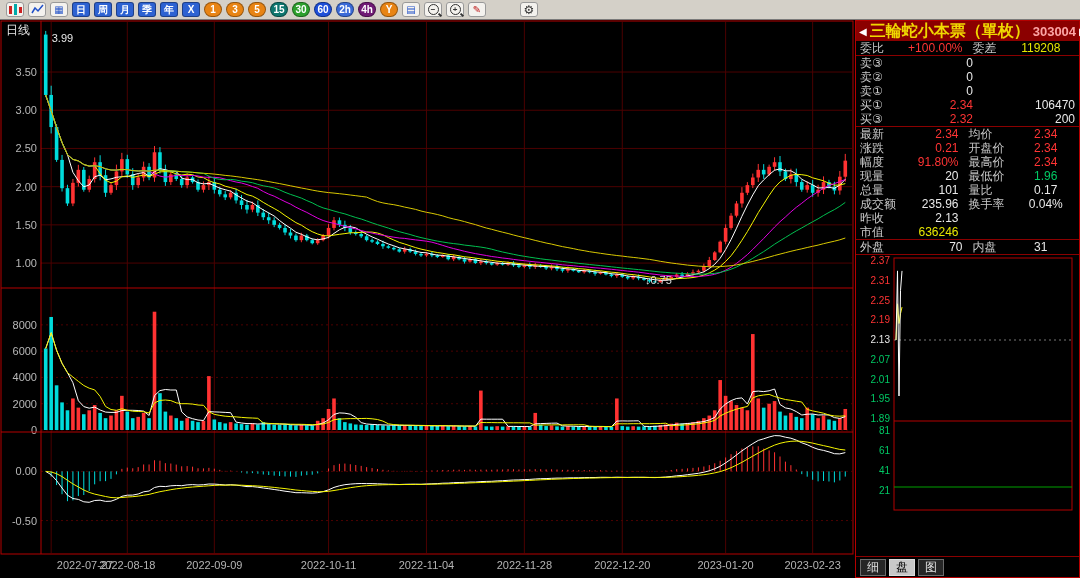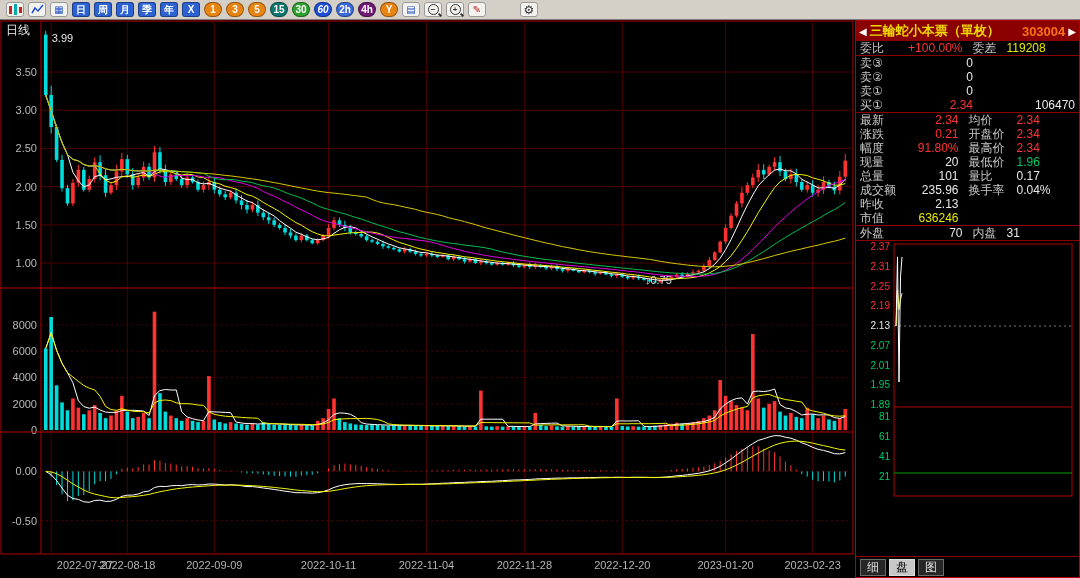--- a/index.html
+++ b/index.html
@@ -23,31 +23,31 @@
 
   
   .chart-area{position:absolute;top:20px;left:0;width:855px;height:558px}
   .chart-area svg{display:block}
 
   
   .right-panel{position:absolute;top:20px;left:855px;width:225px;height:558px;background:#000;
                border:1px solid #b40000;box-sizing:border-box;display:flex;flex-direction:column}
   .rp-header{height:20px;flex:0 0 20px;background:#8b0000;display:flex;align-items:center;
              padding:0 3px;gap:3px}
-  .rp-title{color:#f0d800;font-weight:bold;font-size:13px;white-space:nowrap}
-  .rp-code{color:#f97316;font-size:13px;font-weight:bold;margin-left:auto}
+  .rp-title{color:#f0d800;font-weight:bold;font-size:16px;white-space:nowrap}
+  .rp-code{color:#fca5a5;font-size:13px;font-weight:bold;margin-left:auto}
   .arrow{color:#fff;font-size:10px;cursor:pointer}
   .rp-row{display:flex;align-items:center;height:14px;flex:0 0 14px;padding:0 4px;
           font-size:12px;line-height:14px;white-space:nowrap}
   .lbl{color:#c8c8c8}
   .sep{height:1px;flex:0 0 1px;background:#8b0000}
   .four .a,.weibi .a{flex:0 0 40px}
   .four .b,.weibi .b{flex:1;text-align:right;padding-right:10px}
   .four .c,.weibi .c{flex:0 0 48px}
-  .four .d,.weibi .d{flex:1;text-align:left}
+  .four .d,.weibi .d{flex:1;text-align:center}
   .weibi .a{flex:0 0 34px}.weibi .c{flex:0 0 34px}
   .ord .a{flex:0 0 34px}
   .ord .p{flex:1;text-align:right;padding-right:24px}
   .ord .v{flex:0 0 78px;text-align:right}
   [data-clr="r"]{color:#ff3434}
   [data-clr="g"]{color:#00c864}
   [data-clr="w"]{color:#e8e8e8}
   [data-clr="y"]{color:#e8e800}
   .mini-wrap{flex:1;position:relative}
   .rp-tabs{height:20px;flex:0 0 20px;display:flex;align-items:center;gap:3px;padding:0 4px;
@@ -75,21 +75,21 @@
     <div class="ti" style="background: rgb(45, 98, 210); color: rgb(255, 255, 255); border-color: rgba(0, 0, 0, 0.35);">周</div>
     <div class="ti" style="background: rgb(45, 98, 210); color: rgb(255, 255, 255); border-color: rgba(0, 0, 0, 0.35);">月</div>
     <div class="ti" style="background: rgb(45, 98, 210); color: rgb(255, 255, 255); border-color: rgba(0, 0, 0, 0.35);">季</div>
     <div class="ti" style="background: rgb(45, 98, 210); color: rgb(255, 255, 255); border-color: rgba(0, 0, 0, 0.35);">年</div>
     <div class="ti" style="background: rgb(45, 98, 210); color: rgb(255, 255, 255); border-color: rgba(0, 0, 0, 0.35);">X</div>
     <div class="ti round" style="background: rgb(232, 132, 20); color: rgb(255, 255, 255); border-color: rgba(0, 0, 0, 0.35);">1</div>
     <div class="ti round" style="background: rgb(232, 132, 20); color: rgb(255, 255, 255); border-color: rgba(0, 0, 0, 0.35);">3</div>
     <div class="ti round" style="background: rgb(232, 132, 20); color: rgb(255, 255, 255); border-color: rgba(0, 0, 0, 0.35);">5</div>
     <div class="ti round" style="background: #0f766e; color: rgb(255, 255, 255); border-color: rgba(0, 0, 0, 0.35);">15</div>
     <div class="ti round" style="background: rgb(45, 160, 45); color: rgb(255, 255, 255); border-color: rgba(0, 0, 0, 0.35);">30</div>
-    <div class="ti round" style="background: #1d4ed8; color: rgb(255, 255, 255); border-color: rgba(0, 0, 0, 0.35); font-style: italic;">60</div>
+    <div class="ti round" style="background: #1d4ed8; color: rgb(255, 255, 255); border-color: rgba(0, 0, 0, 0.35);">60</div>
     <div class="ti round" style="background: rgb(58, 106, 216); color: rgb(255, 255, 255); border-color: rgba(0, 0, 0, 0.35);">2h</div>
     <div class="ti round" style="background: #701a75; color: rgb(255, 255, 255); border-color: rgba(0, 0, 0, 0.35);">4h</div>
     <div class="ti round" style="background: rgb(232, 132, 20); color: rgb(255, 255, 255); border-color: rgba(0, 0, 0, 0.35);">Y</div>
     <div class="ti" style="color: rgb(32, 80, 200);">▤</div>
     <div class="ti">
       <span class="mag">−</span>
     </div>
     <div class="ti">
       <span class="mag">+</span>
     </div>
@@ -784,20 +784,25 @@
   <div class="rp-row ord">
     <span class="lbl a">卖①</span>
     <span class="val p" data-clr="w">0</span>
     <span class="val v" data-clr="w"></span>
   </div>
   <div class="rp-row ord">
     <span class="lbl a">买①</span>
     <span class="val p" data-clr="r">2.34</span>
     <span class="val v" data-clr="w">106470</span>
   </div>
+  <div class="rp-row ord">
+    <span class="lbl a">买③</span>
+    <span class="val p" data-clr="r">2.32</span>
+    <span class="val v" data-clr="w">200</span>
+  </div>
   <div class="sep"></div>
 
   <div class="rp-row four">
     <span class="lbl a">最新</span>
     <span class="val b" data-clr="r">2.34</span>
     <span class="lbl c">均价</span>
     <span class="val d" data-clr="r">2.34</span>
   </div>
   <div class="rp-row four">
     <span class="lbl a">涨跌</span>

